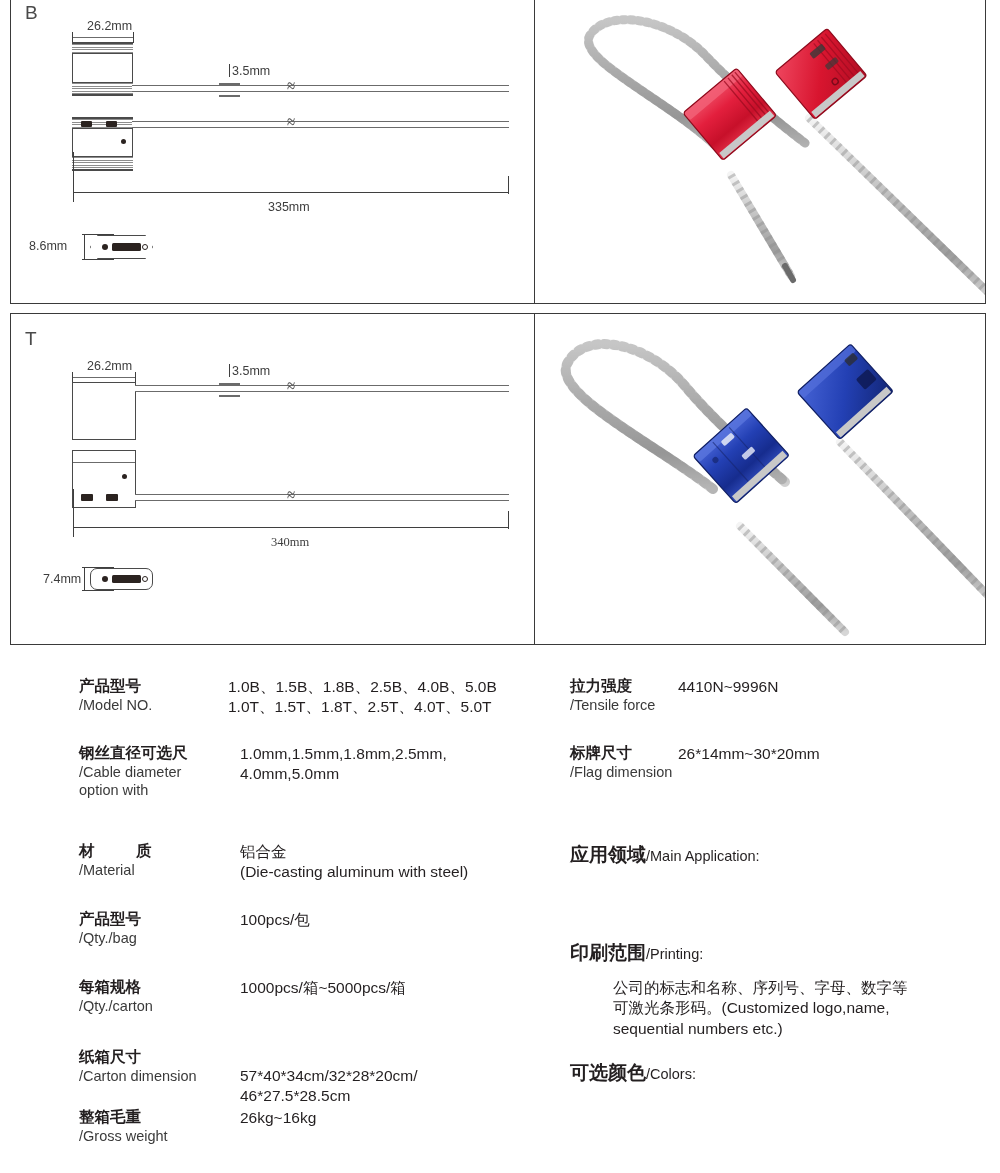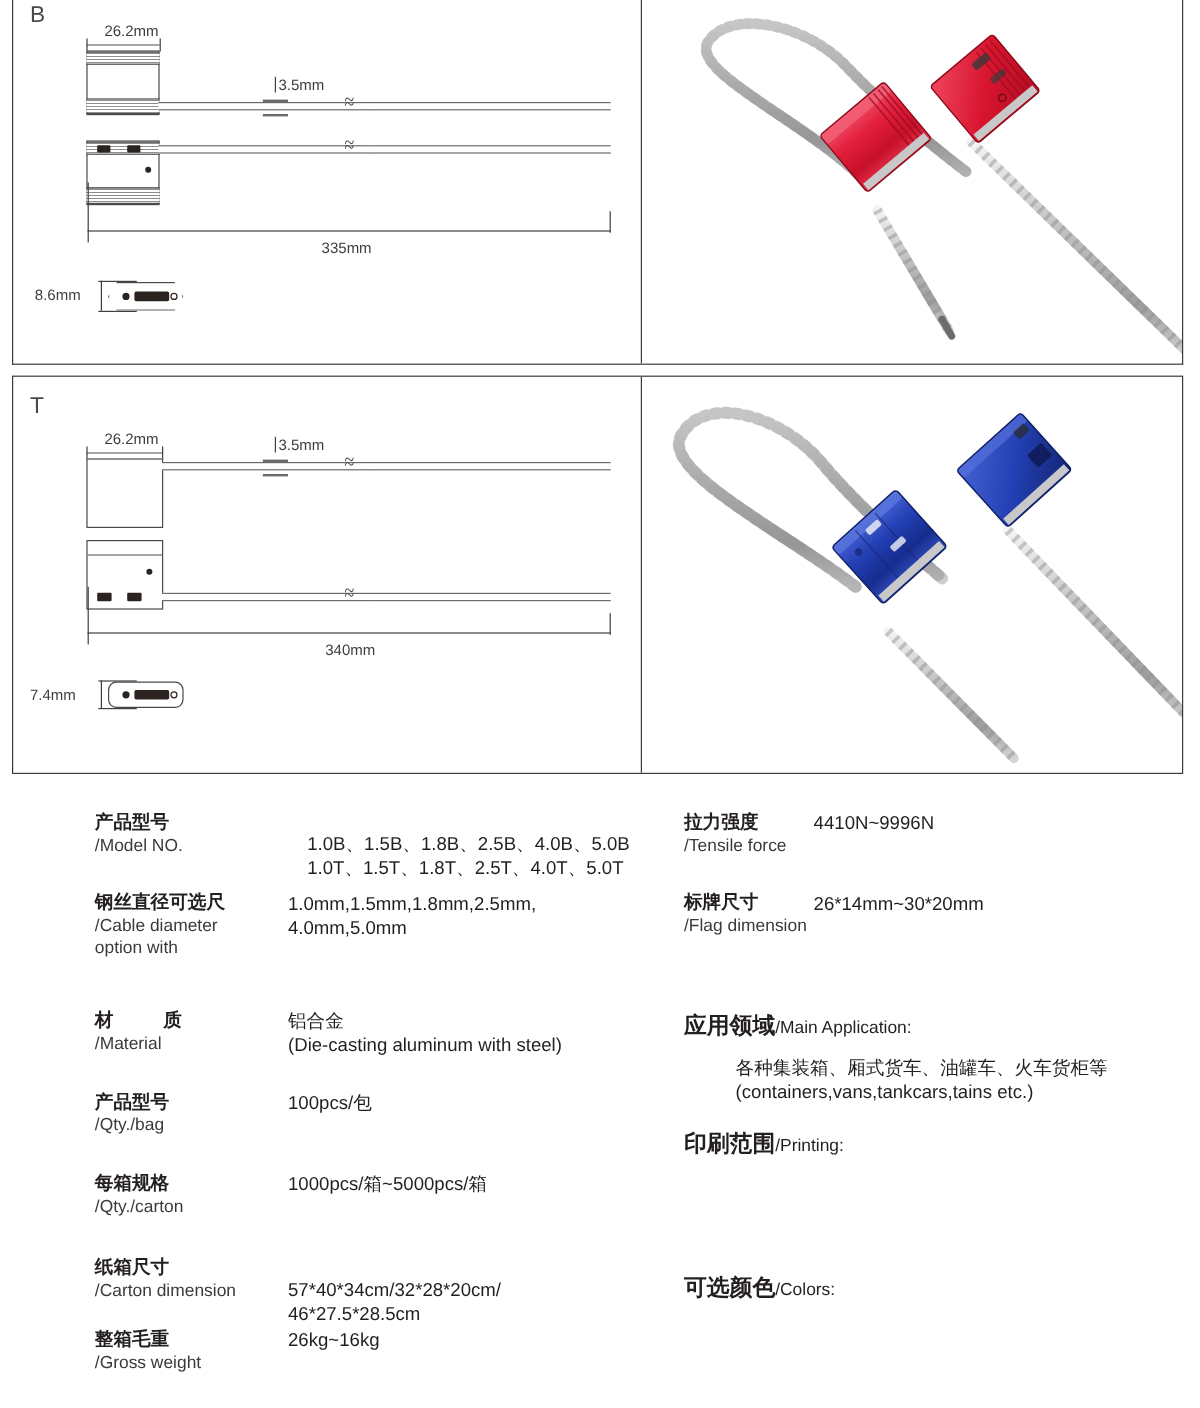--- a/index.html
+++ b/index.html
@@ -333,23 +333,23 @@
     <div class="slot" style="left:70px; top:180px; width:12px; height:7px;"></div>
     <div class="slot" style="left:95px; top:180px; width:12px; height:7px;"></div>
 
     <div class="cable" style="left:124px; top:180px; width:177px; height:7px;"></div>
     <div class="breaksym" style="left:276px; top:174px;">≈</div>
     <div class="cable" style="left:300px; top:180px; width:198px; height:7px;"></div>
 
     <div class="vline-d" style="left:62px; top:175px; height:48px;"></div>
     <div class="hline" style="left:62px; top:213px; width:436px; border-top-width:1.4px; border-color:#3f3f3f;"></div>
     <div class="vline-d" style="left:497px; top:197px; height:18px;"></div>
-    <div class="dimtext" style="left:260px; top:221px;">340mm</div>
-
-    <div class="dimtext" style="left:14px; top:258px;">7.4mm</div>
+    <div class="dimtext" style="left:260px; top:221px;font-family:Liberation Serif, serif;">340mm</div>
+
+    <div class="dimtext" style="left:32px; top:258px;">7.4mm</div>
     <div class="hline" style="left:71px; top:253px; width:32px; border-top-width:1.6px; border-color:#3f3f3f;"></div>
     <div class="hline" style="left:71px; top:276px; width:32px; border-top-width:1.6px; border-color:#3f3f3f;"></div>
     <div class="vline-d" style="left:73px; top:253px; height:23px;"></div>
     <div class="flag-round" style="left:79px; top:254px; width:63px; height:22px;"></div>
     <div class="flag-dot" style="left:91px; top:262px; width:6px; height:6px;"></div>
     <div class="flag-bar" style="left:101px; top:261px; width:29px; height:8px;"></div>
     <div class="flag-ring" style="left:131px; top:262px; width:6px; height:6px;"></div>
   </div>
 
   <div class="photo" style="left:524px; top:0px;">
@@ -409,21 +409,21 @@
   </div>
 </div>
 
 <div id="spec-area">
 
   <div class="spec-row">
     <div class="spec-label" style="left:79px; top:17px;">
       <div class="lbl-cn">产品型号</div>
       <div class="lbl-en">/Model NO.</div>
     </div>
-    <div class="spec-value" style="left:256px; top:17px;margin-top:17px;">
+    <div class="spec-value" style="left:228px; top:17px;">
       <div>1.0B、1.5B、1.8B、2.5B、4.0B、5.0B</div>
       <div>1.0T、1.5T、1.8T、2.5T、4.0T、5.0T</div>
     </div>
   </div>
 
   <div class="spec-row">
     <div class="spec-label" style="left:79px; top:84px;">
       <div class="lbl-cn">钢丝直径可选尺</div>
       <div class="lbl-en">/Cable diameter</div>
       <div class="lbl-en">option with</div>
@@ -502,26 +502,27 @@
       <div class="lbl-en">/Flag dimension</div>
     </div>
     <div class="spec-value" style="left:678px; top:84px;">
       <div>26*14mm~30*20mm</div>
     </div>
   </div>
 
   <div class="sec-head" style="left:570px; top:182px;">
     <span class="sec-cn">应用领域</span><span class="sec-en">/Main Application:</span>
   </div>
-  <div class="sec-body" style="left:613px; top:221px;">
-    <div>各种集装箱、厢式货车、油罐车、火车货柜等</div>
-    <div>(containers,vans,tankcars,tains etc.)</div>
-  </div>
 
   <div class="sec-head" style="left:570px; top:280px;">
     <span class="sec-cn">印刷范围</span><span class="sec-en">/Printing:</span>
   </div>
+  <div class="sec-body" style="left:613px; top:318px;">
+    <div>公司的标志和名称、序列号、字母、数字等</div>
+    <div>可激光条形码。(Customized logo,name,</div>
+    <div>sequential numbers etc.)</div>
+  </div>
 
   <div class="sec-head" style="left:570px; top:400px;">
     <span class="sec-cn">可选颜色</span><span class="sec-en">/Colors:</span>
   </div>
 
 </div>
 
 </body></html>

